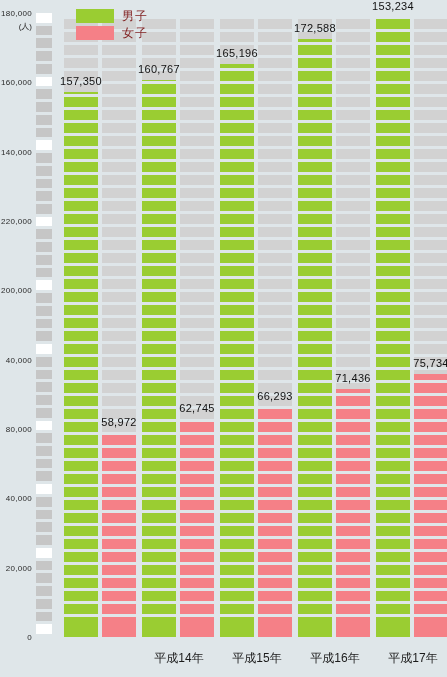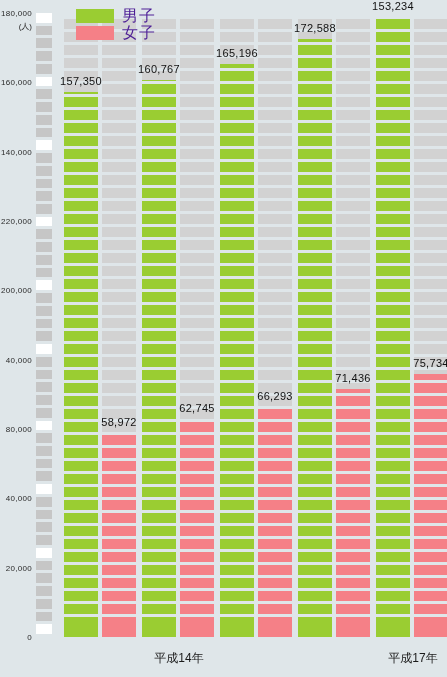--- a/index.html
+++ b/index.html
@@ -23,22 +23,22 @@
     position: absolute;
     left: 76px; top: 8px;
     display: flex;
     flex-direction: column;
     gap: 2px;
     z-index: 40;
   }
   .legend-row { display: flex; align-items: center; gap: 8px; height: 15px; }
   .legend-swatch { width: 38px; height: 14px; display: block; }
   .legend-label {
-    font-size: 16px;
-    color: #4c1d95;
+    font-size: 12px;
+    color: #7f1d1d;
     line-height: 14px;
     white-space: nowrap;
     letter-spacing: 1px;
   }
 
   
   .yaxis {
     position: absolute;
     left: 0; top: 0;
     width: 58px; height: 677px;
@@ -554,20 +554,21 @@
             <span class="seg" style="background: rgb(245, 128, 135);"></span>
             <span class="seg" style="background: rgb(245, 128, 135);"></span>
             <span class="seg" style="background: rgb(245, 128, 135);"></span>
             <span class="seg" style="background: rgb(245, 128, 135);"></span>
             <span class="seg" style="background: rgb(245, 128, 135);"></span>
           </div>
         </div>
         <div class="value-label" style="left: 57px; top: 402.484px;">62,745</div>
       </div>
       <div class="group" style="left: 160px;">
+        <div class="group-label" style="bottom: 10px;">平成15年</div>
         <div class="bar male" style="bottom: 40px; height: 624px;">
           <div class="track" style="height: 624px;">
             <span class="seg" style="background: rgb(210, 210, 210);"></span>
             <span class="seg" style="background: rgb(210, 210, 210);"></span>
             <span class="seg" style="background: rgb(210, 210, 210);"></span>
             <span class="seg" style="background: rgb(210, 210, 210);"></span>
             <span class="seg" style="background: rgb(210, 210, 210);"></span>
             <span class="seg" style="background: rgb(210, 210, 210);"></span>
             <span class="seg" style="background: rgb(210, 210, 210);"></span>
             <span class="seg" style="background: rgb(210, 210, 210);"></span>
@@ -729,20 +730,21 @@
             <span class="seg" style="background: rgb(245, 128, 135);"></span>
             <span class="seg" style="background: rgb(245, 128, 135);"></span>
             <span class="seg" style="background: rgb(245, 128, 135);"></span>
             <span class="seg" style="background: rgb(245, 128, 135);"></span>
             <span class="seg" style="background: rgb(245, 128, 135);"></span>
           </div>
         </div>
         <div class="value-label" style="left: 57px; top: 390.184px;">66,293</div>
       </div>
       <div class="group" style="left: 238px;">
+        <div class="group-label" style="bottom: 10px;">平成16年</div>
         <div class="bar male" style="bottom: 40px; height: 624px;">
           <div class="track" style="height: 624px;">
             <span class="seg" style="background: rgb(210, 210, 210);"></span>
             <span class="seg" style="background: rgb(210, 210, 210);"></span>
             <span class="seg" style="background: rgb(210, 210, 210);"></span>
             <span class="seg" style="background: rgb(210, 210, 210);"></span>
             <span class="seg" style="background: rgb(210, 210, 210);"></span>
             <span class="seg" style="background: rgb(210, 210, 210);"></span>
             <span class="seg" style="background: rgb(210, 210, 210);"></span>
             <span class="seg" style="background: rgb(210, 210, 210);"></span>

